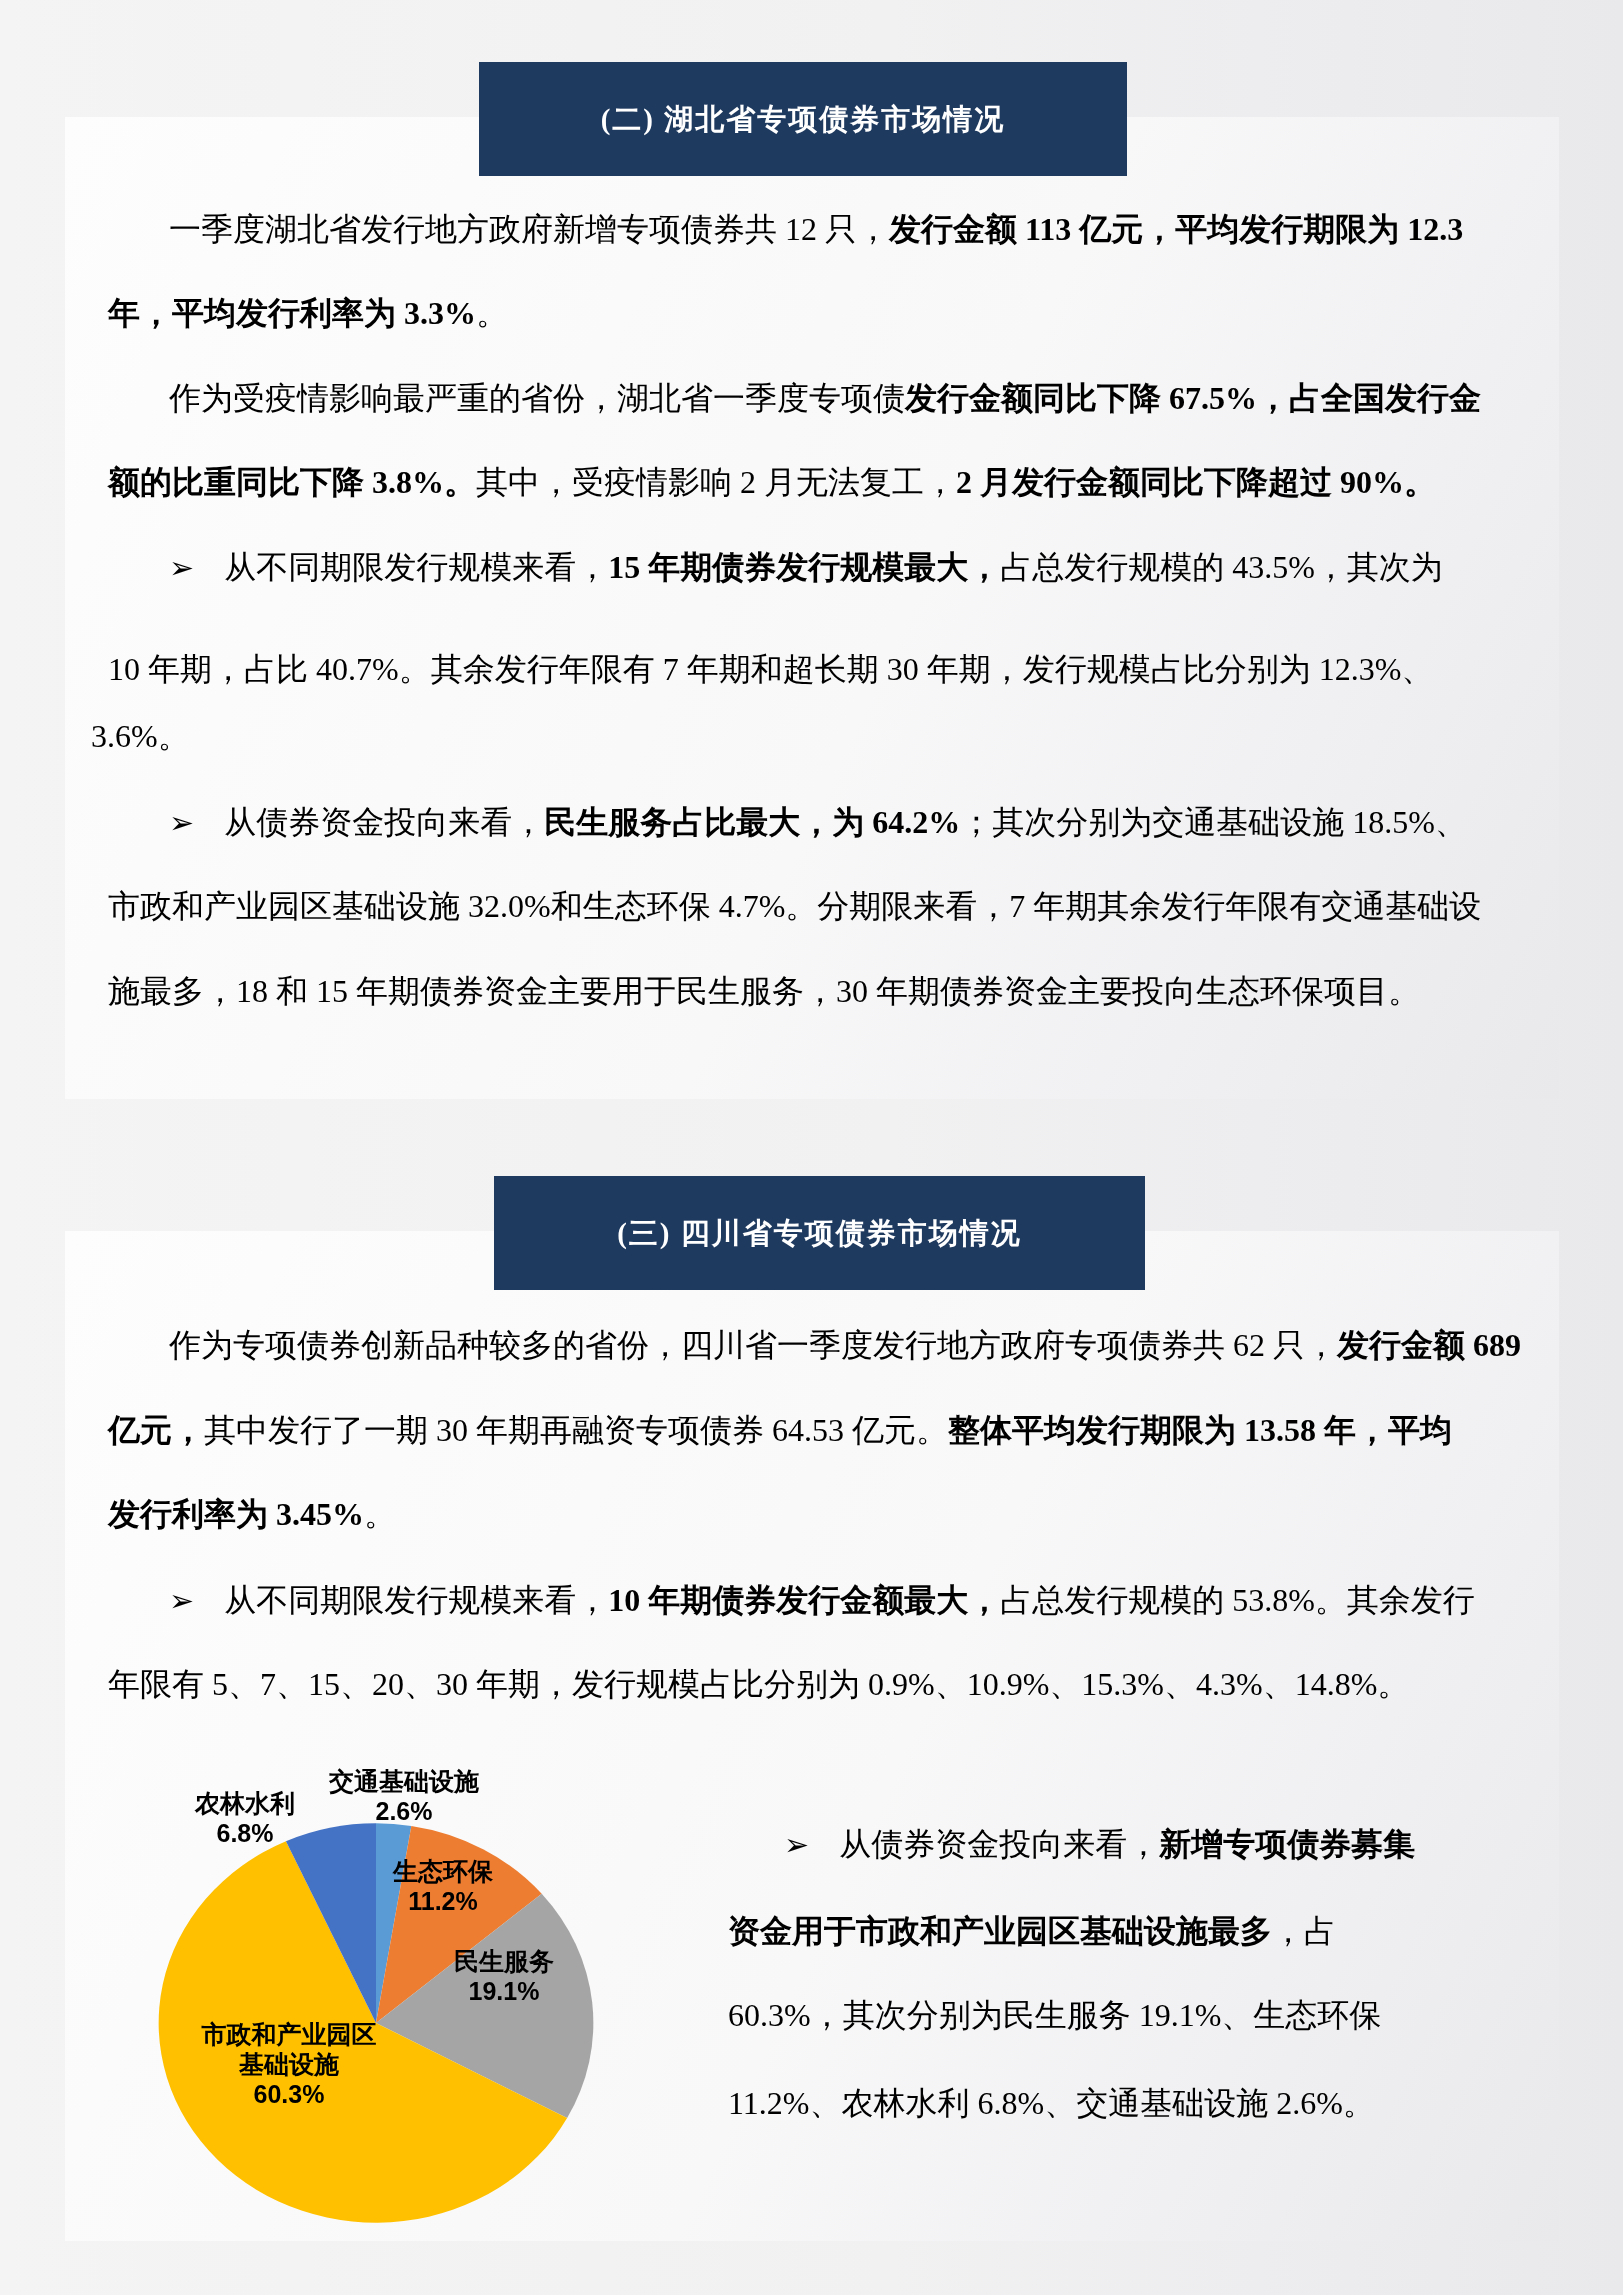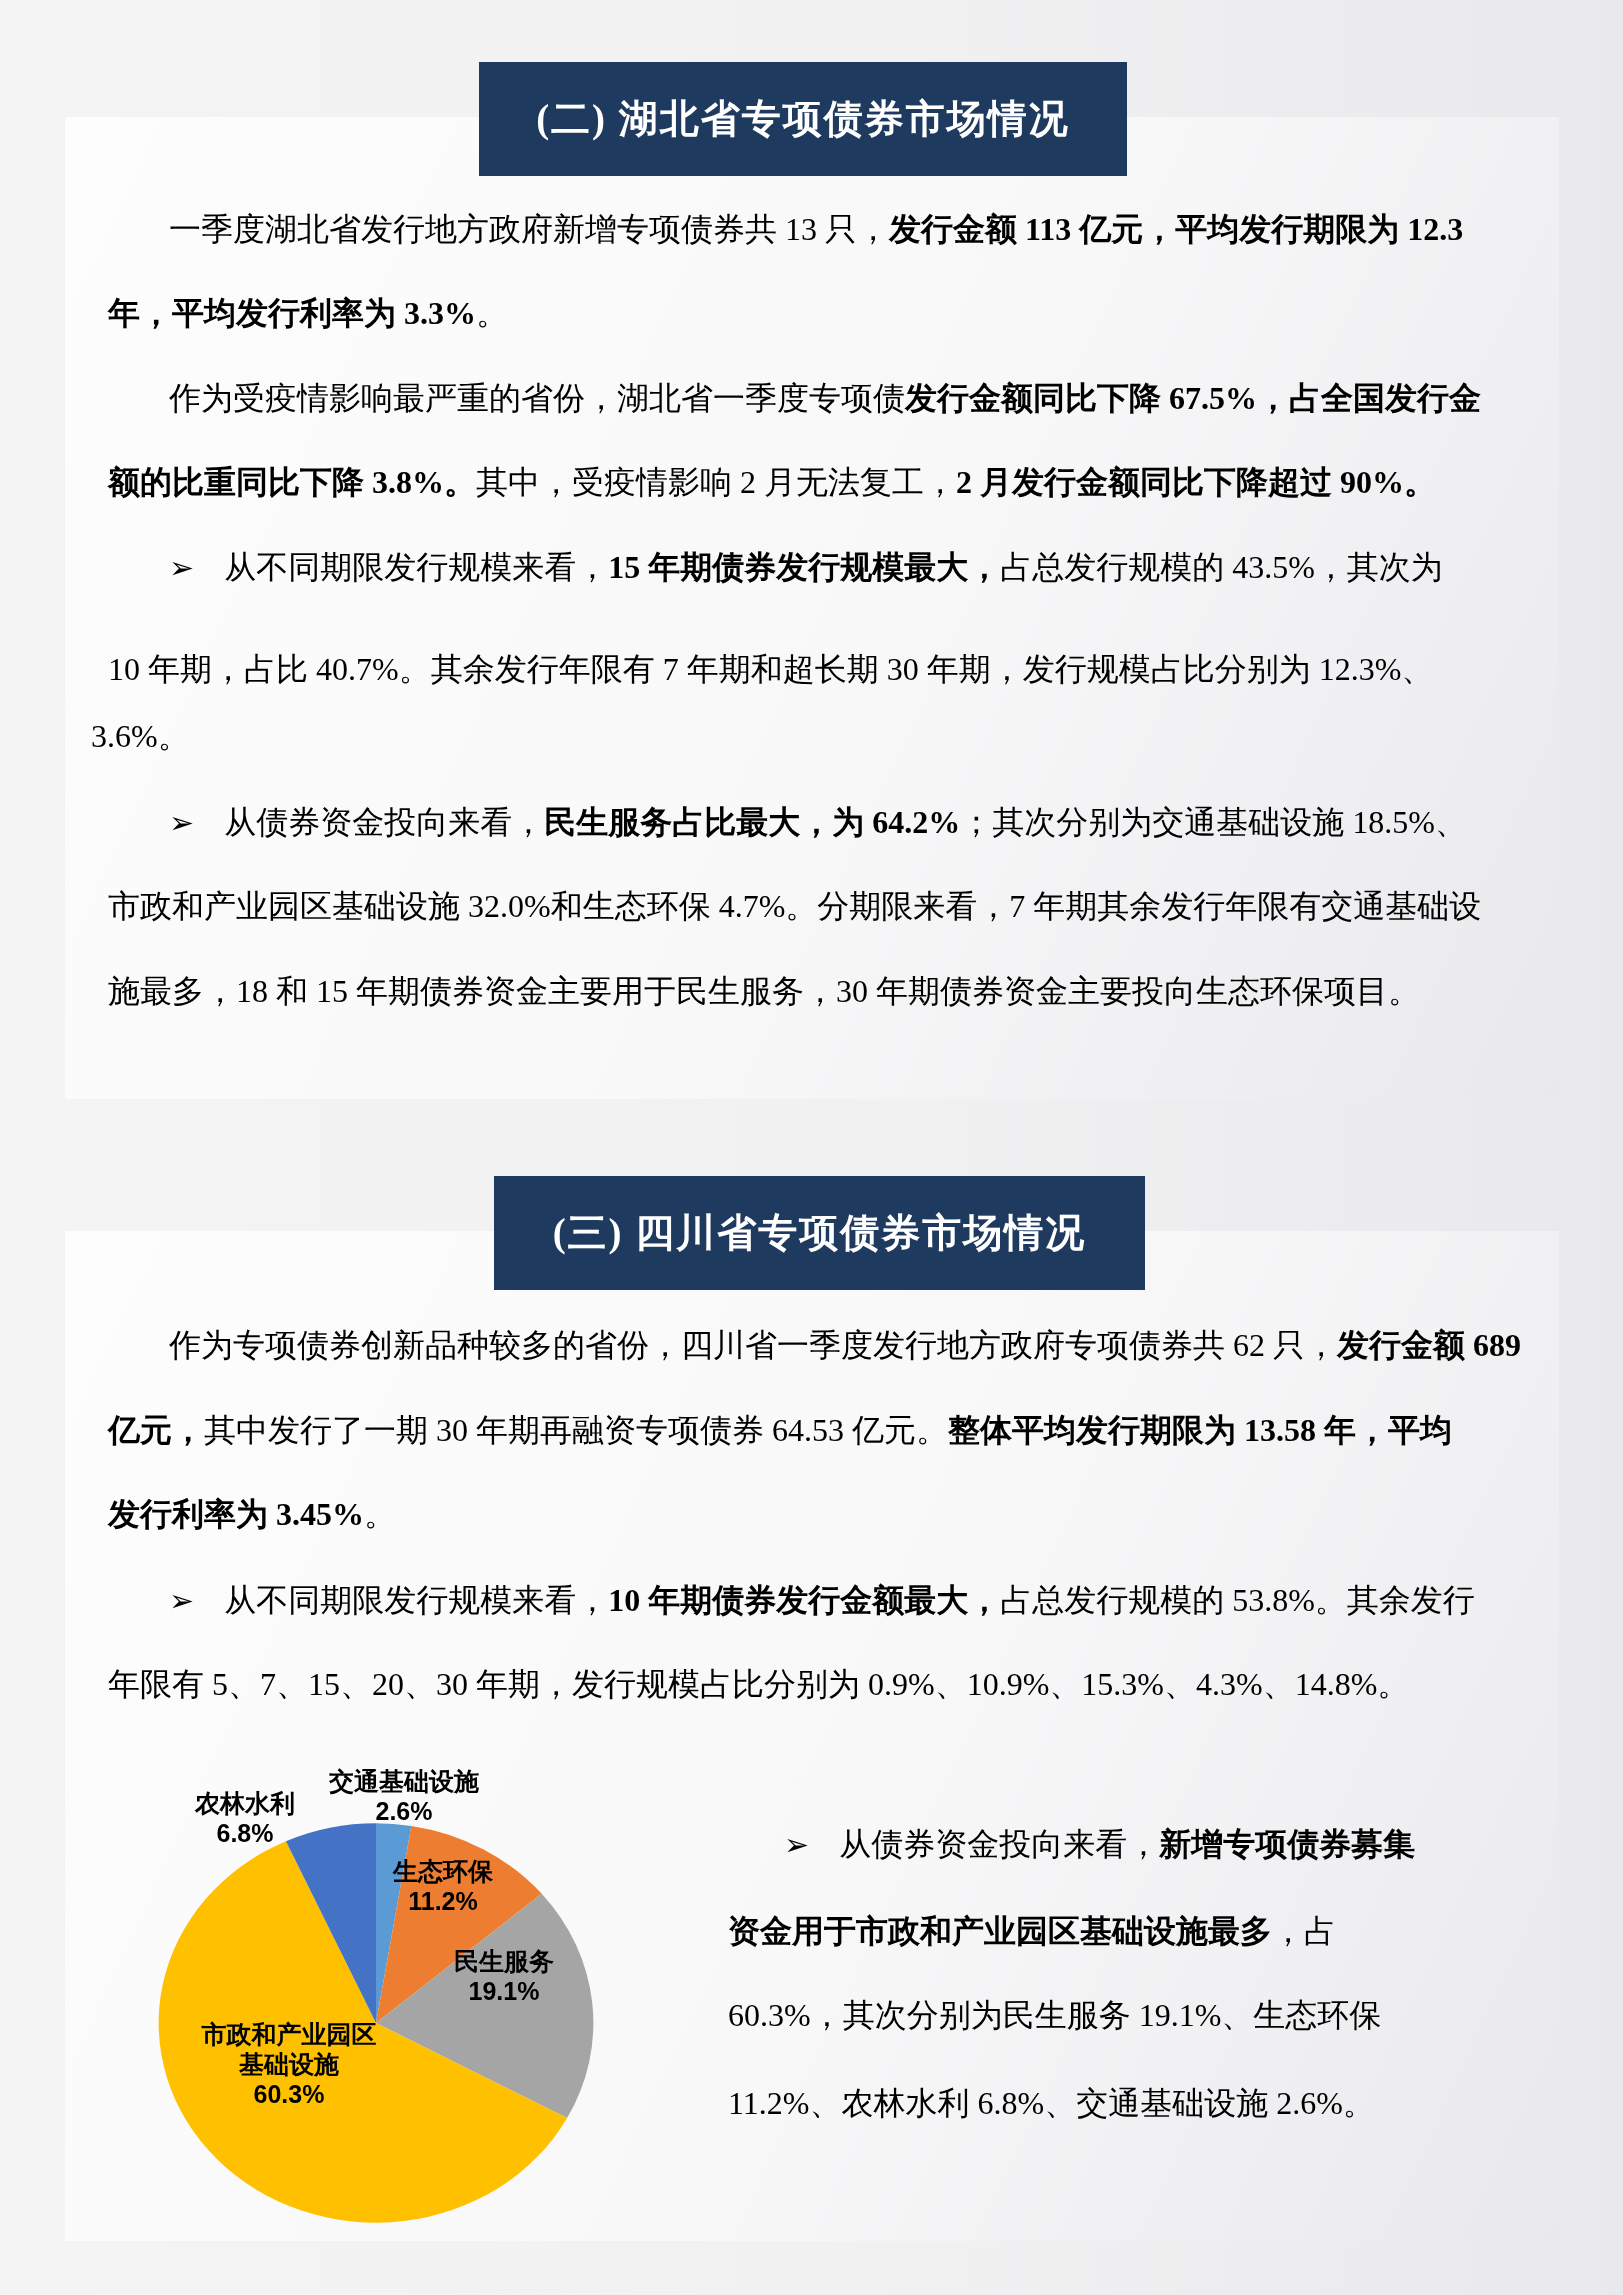--- a/index.html
+++ b/index.html
@@ -10,21 +10,21 @@
     color:#000;
   }
   .panel{
     position:absolute;left:65px;width:1494px;
     background:linear-gradient(115deg,#fdfdfd 0%,#f8f8f9 55%,#e9e9ec 100%);
   }
   #panel1{top:117px;height:982px;}
   #panel2{top:1231px;height:1010px;}
   .banner{
     position:absolute;height:114px;background:#1f3a5f;
-    color:#ffffff;font-weight:700;font-size:39px;line-height:114px;
+    color:#ffffff;font-weight:700;font-size:29px;line-height:114px;
     text-align:center;letter-spacing:2px;z-index:5;
   }
   #banner1{left:479px;top:62px;width:648px;}
   #banner2{left:494px;top:1176px;width:651px;}
   .line{
     position:absolute;white-space:nowrap;font-size:32px;line-height:48px;z-index:3;
   }
   .r{color:#000000;font-weight:700;}
   .b{font-weight:400;}
   .bullet{display:inline-block;margin-right:30px;font-family:"DejaVu Sans","Liberation Sans",sans-serif;font-size:30px;}
@@ -53,21 +53,21 @@
   #pl-eco{left:443px;top:1856px;}
   #pl-life{left:504px;top:1946px;}
   #pl-muni{left:289px;top:2019px;}
 </style>
 </head>
 <body>
 
 <div class="banner" id="banner1">(二) 湖北省专项债券市场情况</div>
 <div class="panel" id="panel1"></div>
 
-<div class="line" id="s1l1"><span>一季度湖北省发行地方政府新增专项债券共 13 只，</span><span class="r">发行金额 113 亿元，平均发行期限为 12.3</span></div>
+<div class="line" id="s1l1"><span>一季度湖北省发行地方政府新增专项债券共 12 只，</span><span class="r">发行金额 113 亿元，平均发行期限为 12.3</span></div>
 <div class="line" id="s1l2"><span class="r">年，平均发行利率为 3.3%</span><span>。</span></div>
 <div class="line" id="s1l3"><span>作为</span><span class="b">受疫情影响</span><span>最严重的省份，湖北省一季度专项债</span><span class="r">发行金额同比下降 67.5%，占全国发行金</span></div>
 <div class="line" id="s1l4"><span class="r">额的比重同比下降 3.8%。</span><span>其中，受疫情影响 2 月无法复工，</span><span class="r">2 月发行金额同比下降超过 90%。</span></div>
 <div class="line" id="s1l5"><span class="bullet">➢</span><span class="b">从不同期限发行规模来看，</span><span class="r">15 年期债券发行规模最大，</span><span>占总发行规模的 43.5%，其次为</span></div>
 <div class="line" id="s1l6"><span>10 年期，占比 40.7%。其余发行年限有 7 年期和超长期 30 年期，发行规模占比分别为 12.3%、</span></div>
 <div class="line" id="s1l7"><span>3.6%。</span></div>
 <div class="line" id="s1l8"><span class="bullet">➢</span><span class="b">从债券资金投向来看，</span><span class="r">民生服务占比最大，为 64.2%</span><span>；其次分别为交通基础设施 18.5%、</span></div>
 <div class="line" id="s1l9"><span>市政和产业园区基础设施 32.0%和生态环保 4.7%。</span><span class="b">分期限来看，7 年期</span><span>其余发行年限有</span><span class="b">交通基础设</span></div>
 <div class="line" id="s1l10"><span class="b">施最多，18 和 15 年期</span><span>债券资金主要用于</span><span class="b">民生服务</span><span>，</span><span class="b">30 年期</span><span>债券资金主要投向</span><span class="b">生态环保</span><span>项目。</span></div>
 

